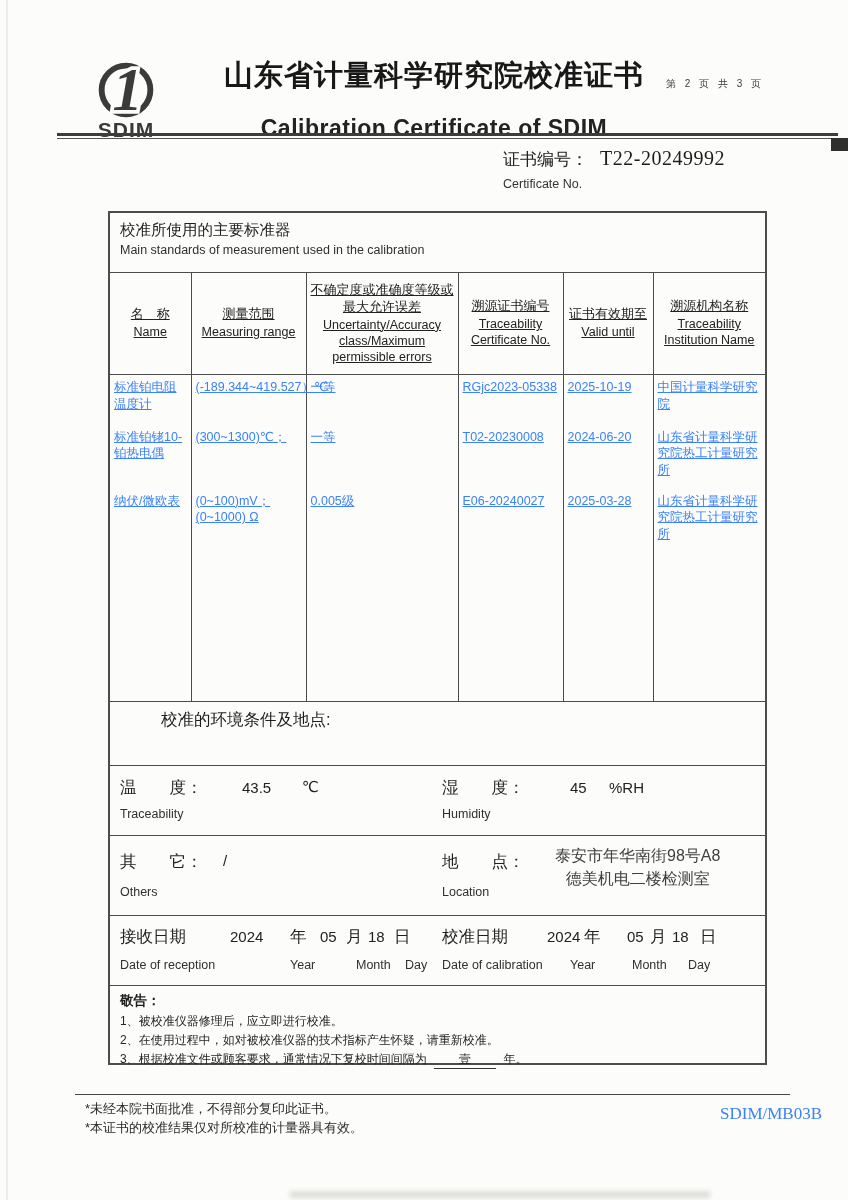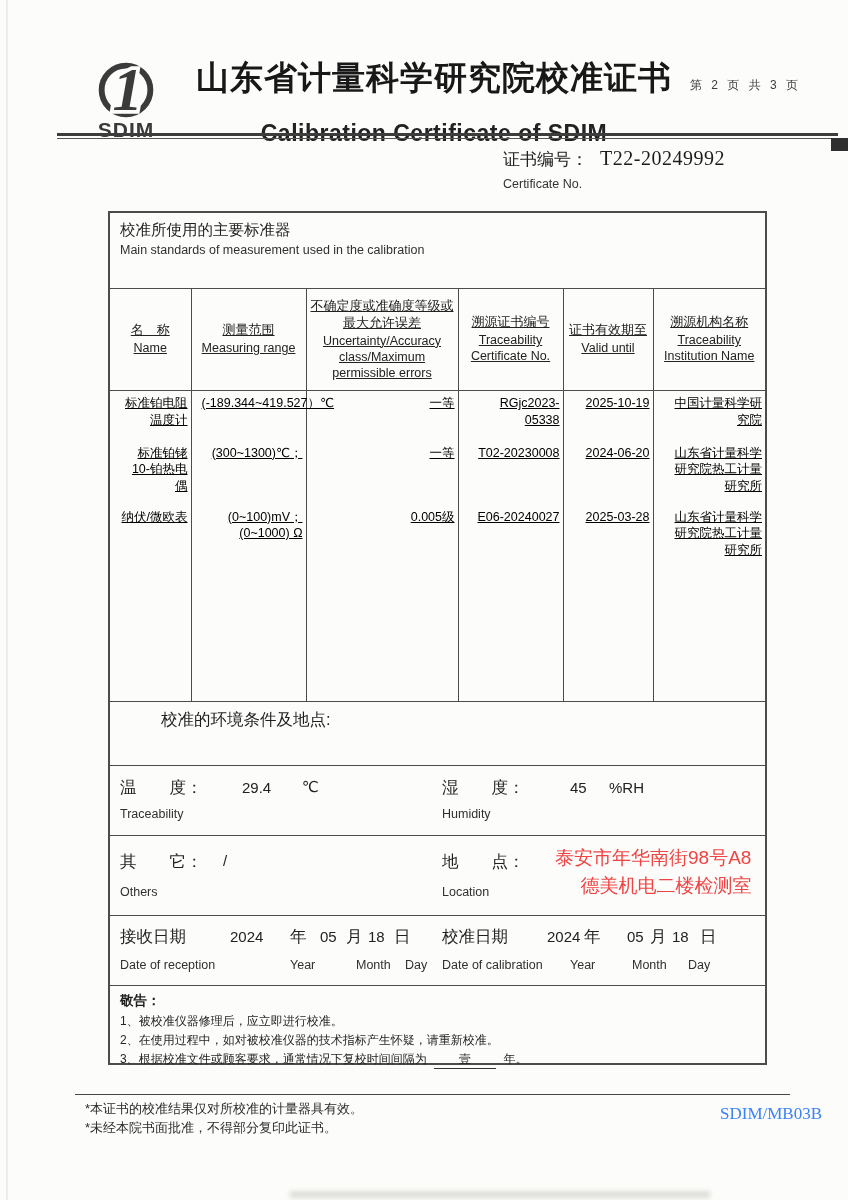--- a/index.html
+++ b/index.html
@@ -10,65 +10,65 @@
     font-family:"Liberation Sans","DejaVu Sans",sans-serif;
     color:#2a2a2a;
   }
   
   .logo { position:absolute; left:84px; top:56px; width:84px; height:86px; text-align:center; }
   .logo svg { display:block; margin:0 auto; }
   .logo-text { font-weight:bold; font-size:21px; letter-spacing:1px; color:#3a3a3a; margin-top:-6px;
                font-family:"Liberation Sans",sans-serif; }
   .titles { position:absolute; left:168px; top:56px; width:532px; text-align:center; }
   .title-cn { font-family:"Liberation Serif","DejaVu Serif",serif; font-weight:bold;
-              font-size:33px; letter-spacing:1px; color:#181818; white-space:nowrap; }
+              font-size:29px; letter-spacing:1px; color:#181818; white-space:nowrap; }
   .title-en { font-size:23px; font-weight:bold; color:#222; margin-top:19px; letter-spacing:0.5px; }
-  .page-num { position:absolute; left:666px; top:77px; font-size:12px; letter-spacing:3px; color:#3c3c3c; white-space:nowrap;margin-left:24px; }
+  .page-num { position:absolute; left:666px; top:77px; font-size:10px; letter-spacing:3px; color:#3c3c3c; white-space:nowrap; }
   .double-rule { position:absolute; left:57px; top:133px; width:781px; height:6px;
                  border-top:3px solid #3d3d3d; border-bottom:1.5px solid #555; }
   .cert-no { position:absolute; left:503px; top:147px; }
   .cert-no-line { display:flex; align-items:baseline; gap:12px; }
   .cert-no-label { font-size:17px; color:#202020; white-space:pre; }
   .cert-no-value { font-family:"Liberation Serif","DejaVu Serif",serif; font-size:20px; color:#1c1c1c; letter-spacing:0.5px; }
   .cert-no-en { font-size:12.5px; color:#333; margin-top:6px; }
 
   
   .cert-box { position:absolute; left:108px; top:211px; width:659px; height:854px;
               border:2px solid #4c4c4c; background:transparent; }
-  section { position:relative; width:100%;gap:16px; }
+  section { position:relative; width:100%; }
   .sec-standards { height:489px; border-bottom:1.5px solid #4c4c4c; display:flex; flex-direction:column; }
   .sec-title { padding:7px 10px 2px 10px; height:59px; }
   .t-cn { font-size:15.5px; color:#1f1f1f; }
   .t-en { font-size:12.5px; color:#303030; margin-top:2px; }
   table.std { width:100%; flex:1; border-collapse:collapse; table-layout:fixed; }
   table.std th, table.std td { border:1.3px solid #4c4c4c;text-decoration:underline; }
   table.std th:first-child, table.std td:first-child { border-left:none; }
   table.std th:last-child, table.std td:last-child { border-right:none; }
   table.std tbody td { border-top:none; border-bottom:none; vertical-align:top; }
   table.std th { height:102px; font-weight:normal; text-align:center; vertical-align:middle;
                  font-size:13px; color:#222; padding:2px 3px; line-height:1.3; }
   .h-en { font-size:12.5px; margin-top:1px; }
-  table.std td { text-align:right; font-size:12.5px; line-height:1.35; padding:4px 3px 0 10px; color:#000000; }
+  table.std td { text-align:left; font-size:12.5px; line-height:1.35; padding:4px 3px 0 4px; color:#3b82f6; }
   tr.r1 td { height:50px; } tr.r2 td { height:64px; } tr.r3 td { height:70px; }
   tr.filler td { height:auto; }
 
   .sec-env-title { height:64px; border-bottom:1.5px solid #4c4c4c; padding:7px 10px 0 10px; }
   .sec-env-title .t-cn { font-size:16.5px;margin-left:41px; }
   .sec-env-title .t-en { margin-top:9px; }
 
   .sec-measure { height:70px; border-bottom:1.5px solid #4c4c4c; }
   .sec-others  { height:80px; border-bottom:1.5px solid #4c4c4c; }
   .sec-dates   { height:70px; border-bottom:1.5px solid #4c4c4c; }
   .sec-notice  { height:81px; padding:6px 10px 0 10px; }
 
   .abs { position:absolute; white-space:pre; }
   .cjk-big { font-size:16.5px; color:#1f1f1f; }
   .val { font-size:15px; color:#222; }
   .en-small { font-size:12.5px; color:#303030; }
-  .addr { font-size:19px; line-height:1.45; color:#ef4444; text-align:right; white-space:nowrap; }
+  .addr { font-size:16px; line-height:1.45; color:#404040; text-align:center; white-space:nowrap; }
 
   .sec-notice .n-title { font-size:13.5px; font-weight:bold; color:#1e1e1e; }
   .sec-notice .n-line { font-size:12px; color:#252525; margin-top:3px; line-height:1.35; }
   .interval { display:inline-block; min-width:62px; text-align:center;
               border-bottom:1.3px solid #333; margin:0 4px; padding:0 2px; }
 
   
   .footer-rule { position:absolute; left:75px; top:1094px; width:715px; border-top:1.8px solid #474747; }
   .footer-notes { position:absolute; left:85px; top:1100px; font-size:13px; line-height:1.45; color:#2b2b2b; }
   .form-code { position:absolute; left:720px; top:1104px; font-size:17px;
@@ -189,21 +189,21 @@
         </tbody>
       </table>
     </section>
 
     <section class="sec-env-title">
       <div class="t-cn">校准的环境条件及地点:</div>
     </section>
 
     <section class="sec-measure">
       <span class="abs cjk-big" style="left:10px;top:11px">温　　度：</span>
-      <span class="abs val" style="left:132px;top:13px">29.4</span>
+      <span class="abs val" style="left:132px;top:13px">43.5</span>
       <span class="abs val" style="left:192px;top:12px">℃</span>
       <span class="abs en-small" style="left:10px;top:41px">Traceability</span>
       <span class="abs cjk-big" style="left:332px;top:11px">湿　　度：</span>
       <span class="abs val" style="left:460px;top:13px">45</span>
       <span class="abs val" style="left:499px;top:13px">%RH</span>
       <span class="abs en-small" style="left:332px;top:41px">Humidity</span>
     </section>
 
     <section class="sec-others">
       <span class="abs cjk-big" style="left:10px;top:15px">其　　它：</span>
@@ -250,21 +250,21 @@
       <div class="n-line">
         <span>3、根据校准文件或顾客要求，通常情况下复校时间间隔为</span>
         <span class="interval">壹</span>
         <span>年。</span>
       </div>
     </section>
   </div>
 
   <div class="footer-rule"></div>
   <div class="footer-notes">
+    <div>*未经本院书面批准，不得部分复印此证书。</div>
     <div>*本证书的校准结果仅对所校准的计量器具有效。</div>
-    <div>*未经本院书面批准，不得部分复印此证书。</div>
   </div>
   <div class="form-code">SDIM/MB03B</div>
 
   <div class="artifact-right-top"></div>
   <div class="artifact-bottom"></div>
   <div class="artifact-left-edge"></div>
 </div>
 
 </body></html>

